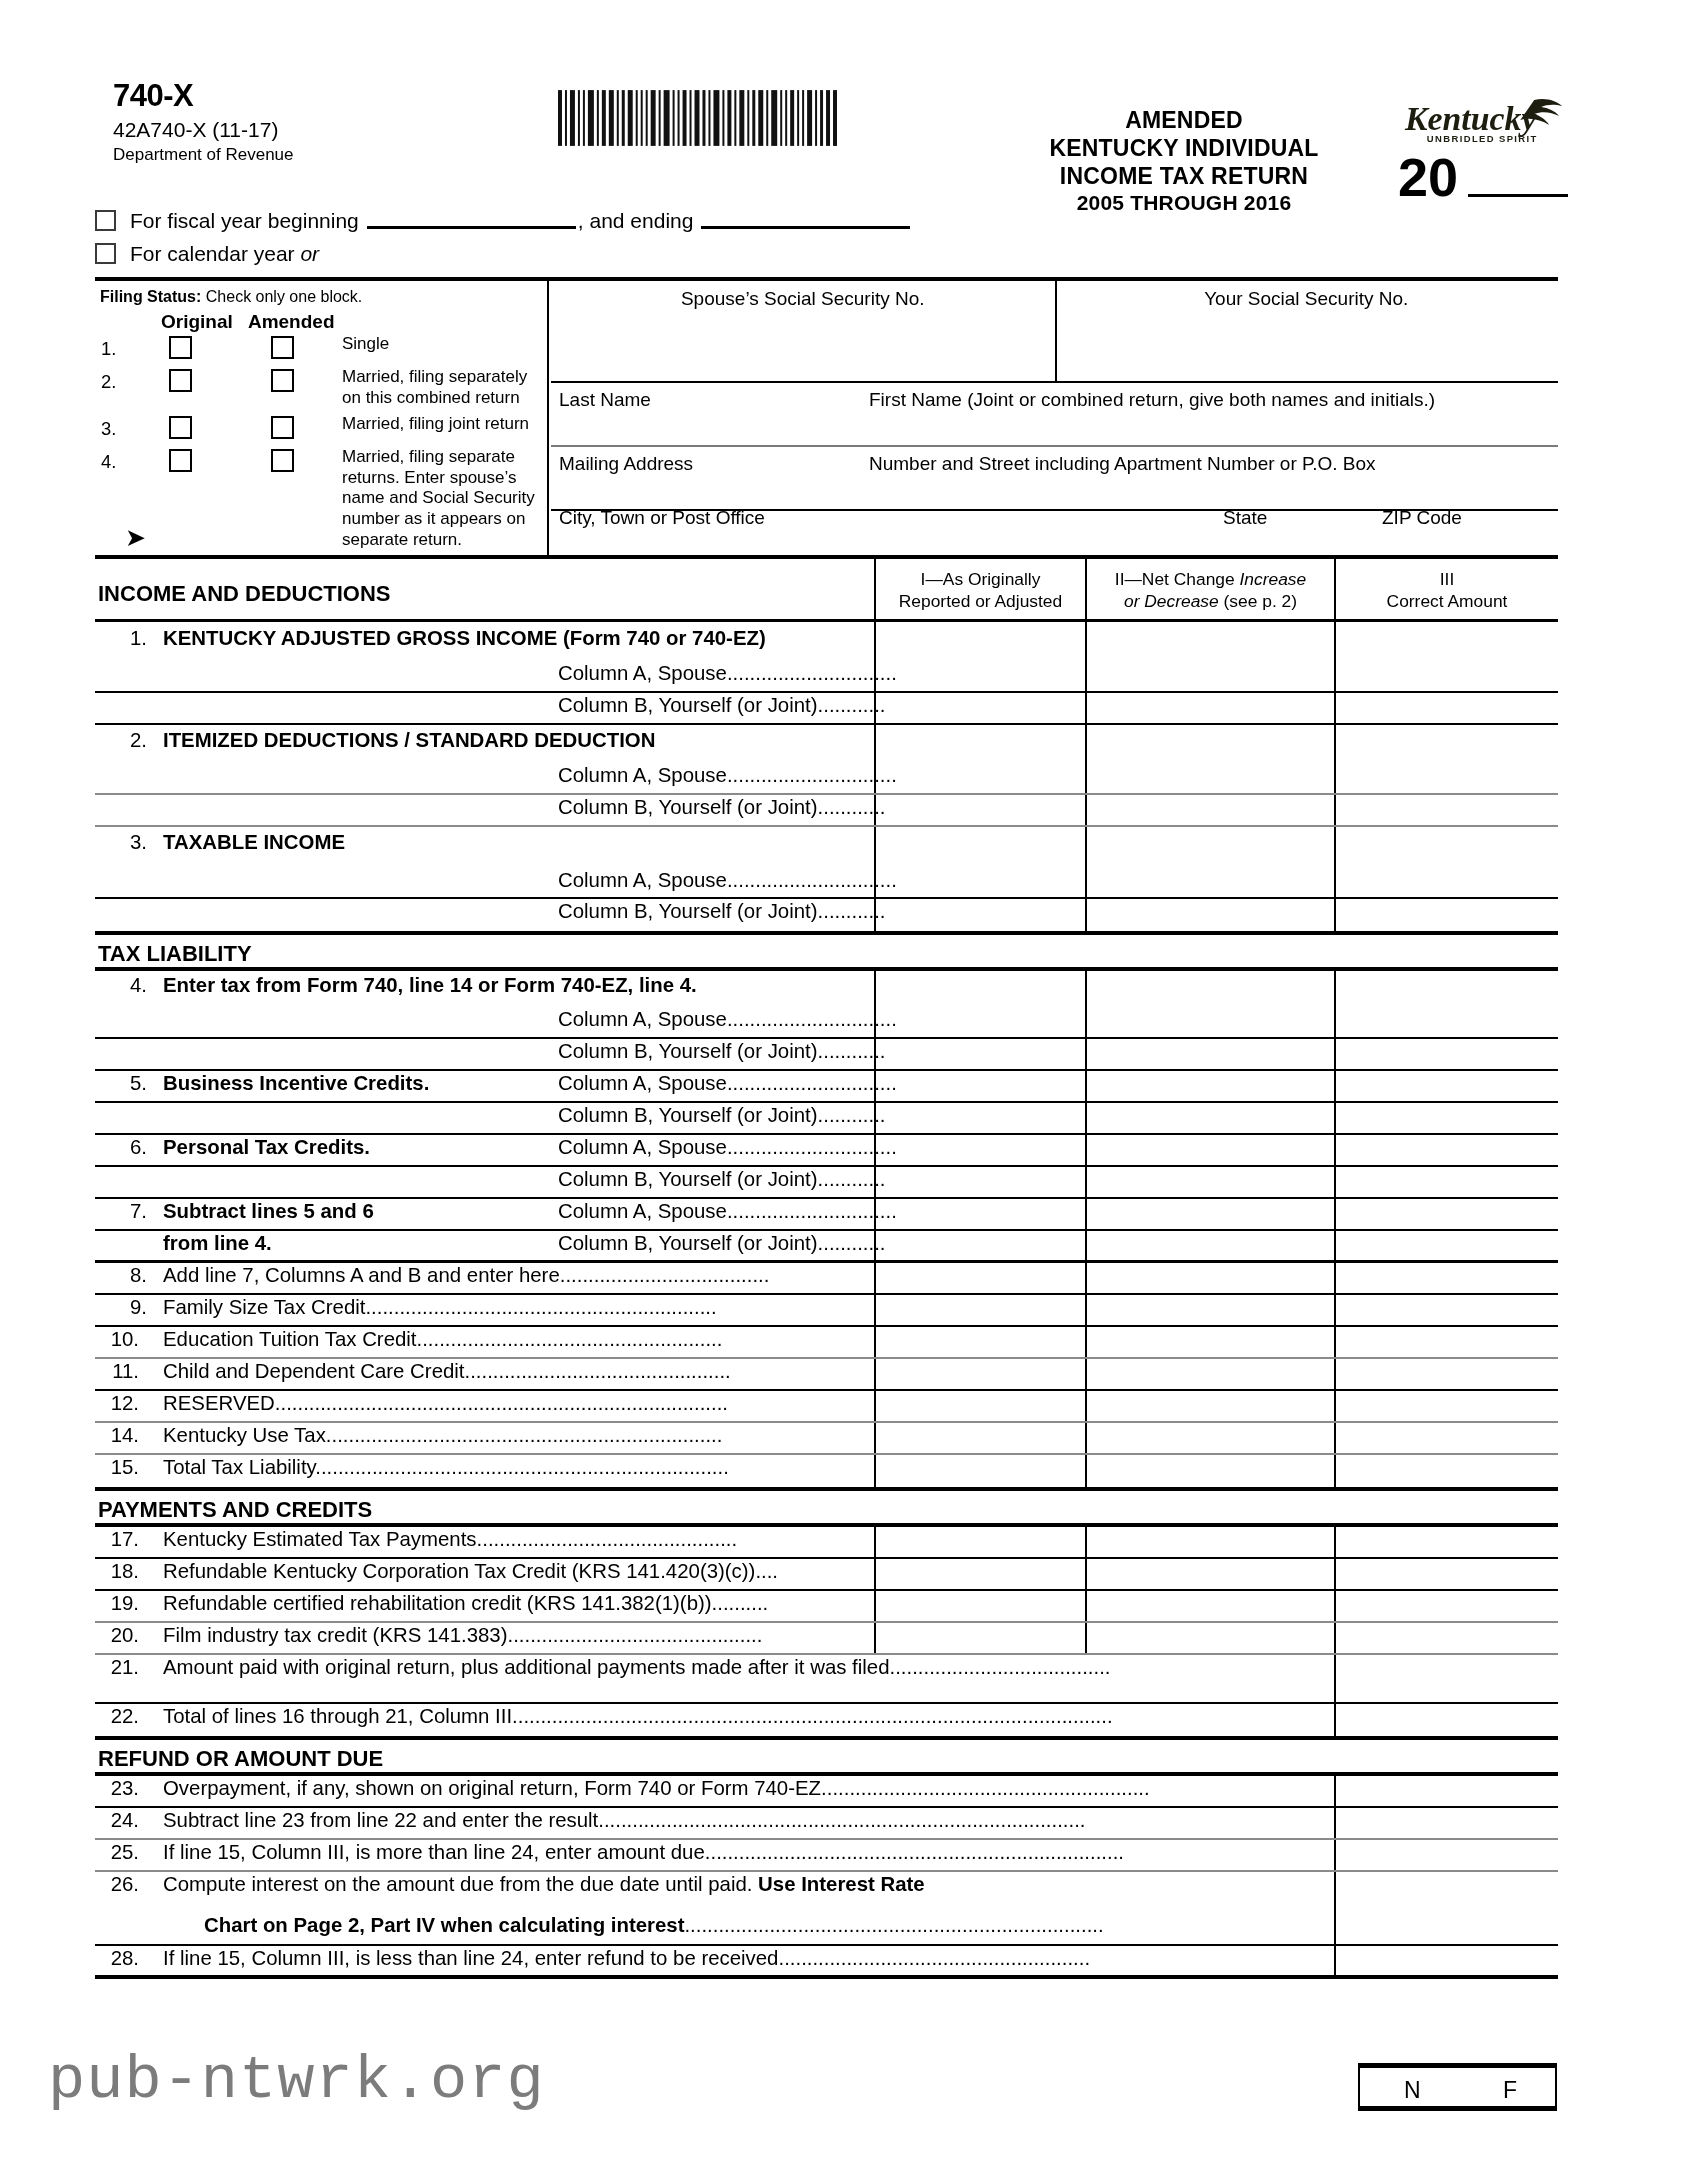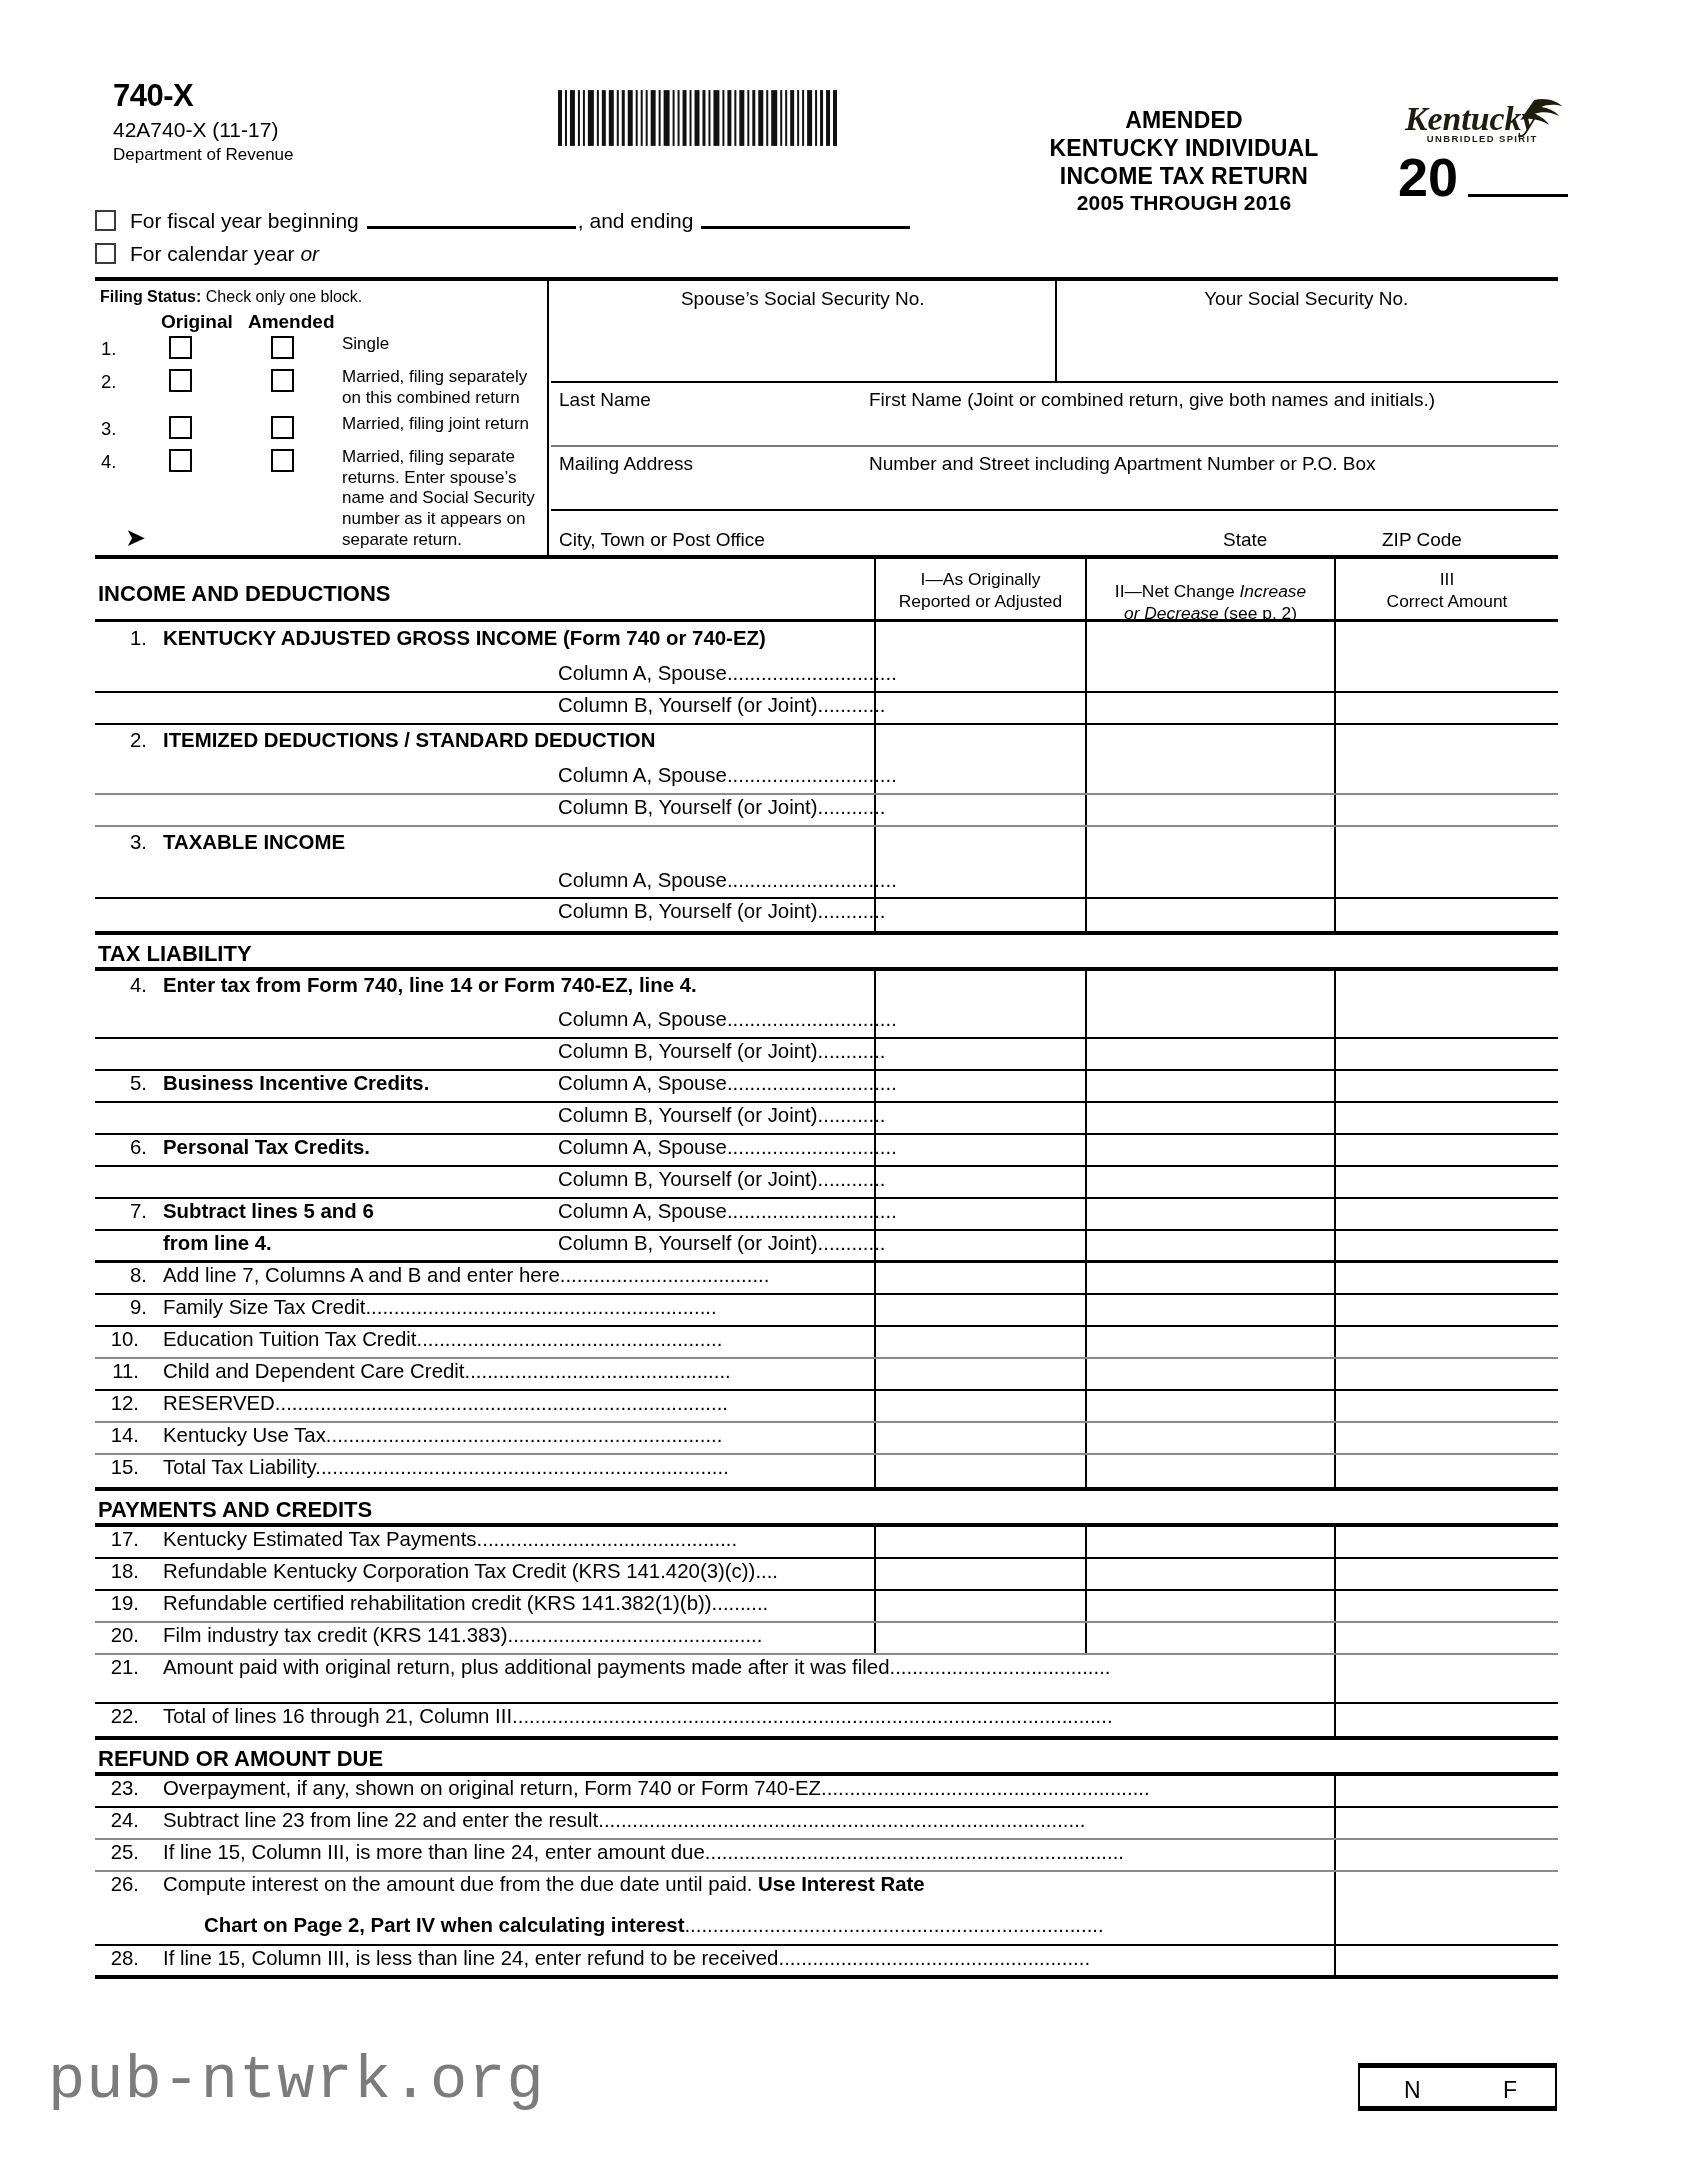--- a/index.html
+++ b/index.html
@@ -118,21 +118,21 @@
 
   .id-pane { position: absolute; left: 456px; top: 0; right: 0; height: 275px; }
   .ssn-row { position: absolute; left: 0; top: 0; width: 100%; height: 102px;
              border-bottom: 2px solid #000; }
   .ssn-div { position: absolute; left: 50%; top: 0; bottom: 0; width: 2px; background: #000; }
   .ssn-lbl { position: absolute; top: 7px; width: 50%; text-align: center; font-size: 19px; }
   .name-row { position: absolute; left: 0; top: 102px; width: 100%; height: 64px;
               border-bottom: 2px solid #7b7b7b; }
   .addr-row { position: absolute; left: 0; top: 166px; width: 100%; height: 64px;
               border-bottom: 2px solid #000; }
-  .city-row { position: absolute; left: 0; top: 242px; width: 100%; height: 45px; text-align: center; }
+  .city-row { position: absolute; left: 0; top: 220px; width: 100%; height: 45px; text-align: center; }
   .fl { position: absolute; top: 6px; font-size: 19px; }
 
   
   .tbl {
     position: absolute; left: 95px; top: 555px;
     width: 1463px;
   }
   .colhdr {
     position: relative; height: 67px;
     border-top: 4px solid #000; border-bottom: 3px solid #000;
@@ -144,21 +144,21 @@
   .ch {
     position: absolute; top: 0; height: 100%;
     font-size: 17.4px; text-align: center; line-height: 1.28;
     padding-top: 9px;
   }
   .ch .it { font-style: italic; }
   .vline { position: absolute; top: 0; bottom: 0; width: 2px; background: #000; }
 
   
   .c1 { left: 781px; width: 209px; }
-  .c2 { left: 992px; width: 247px; margin-top: 12px; }
+  .c2 { left: 992px; width: 247px; }
   .c3 { left: 1241px; width: 222px; }
   .v0 { left: 779px; }
   .v1 { left: 990px; }
   .v2 { left: 1239px; }
 
   .row {
     position: relative;
     border-bottom: 2px solid #000;
   }
   .row.thin { border-bottom: 2px solid #8a8a8a; }

